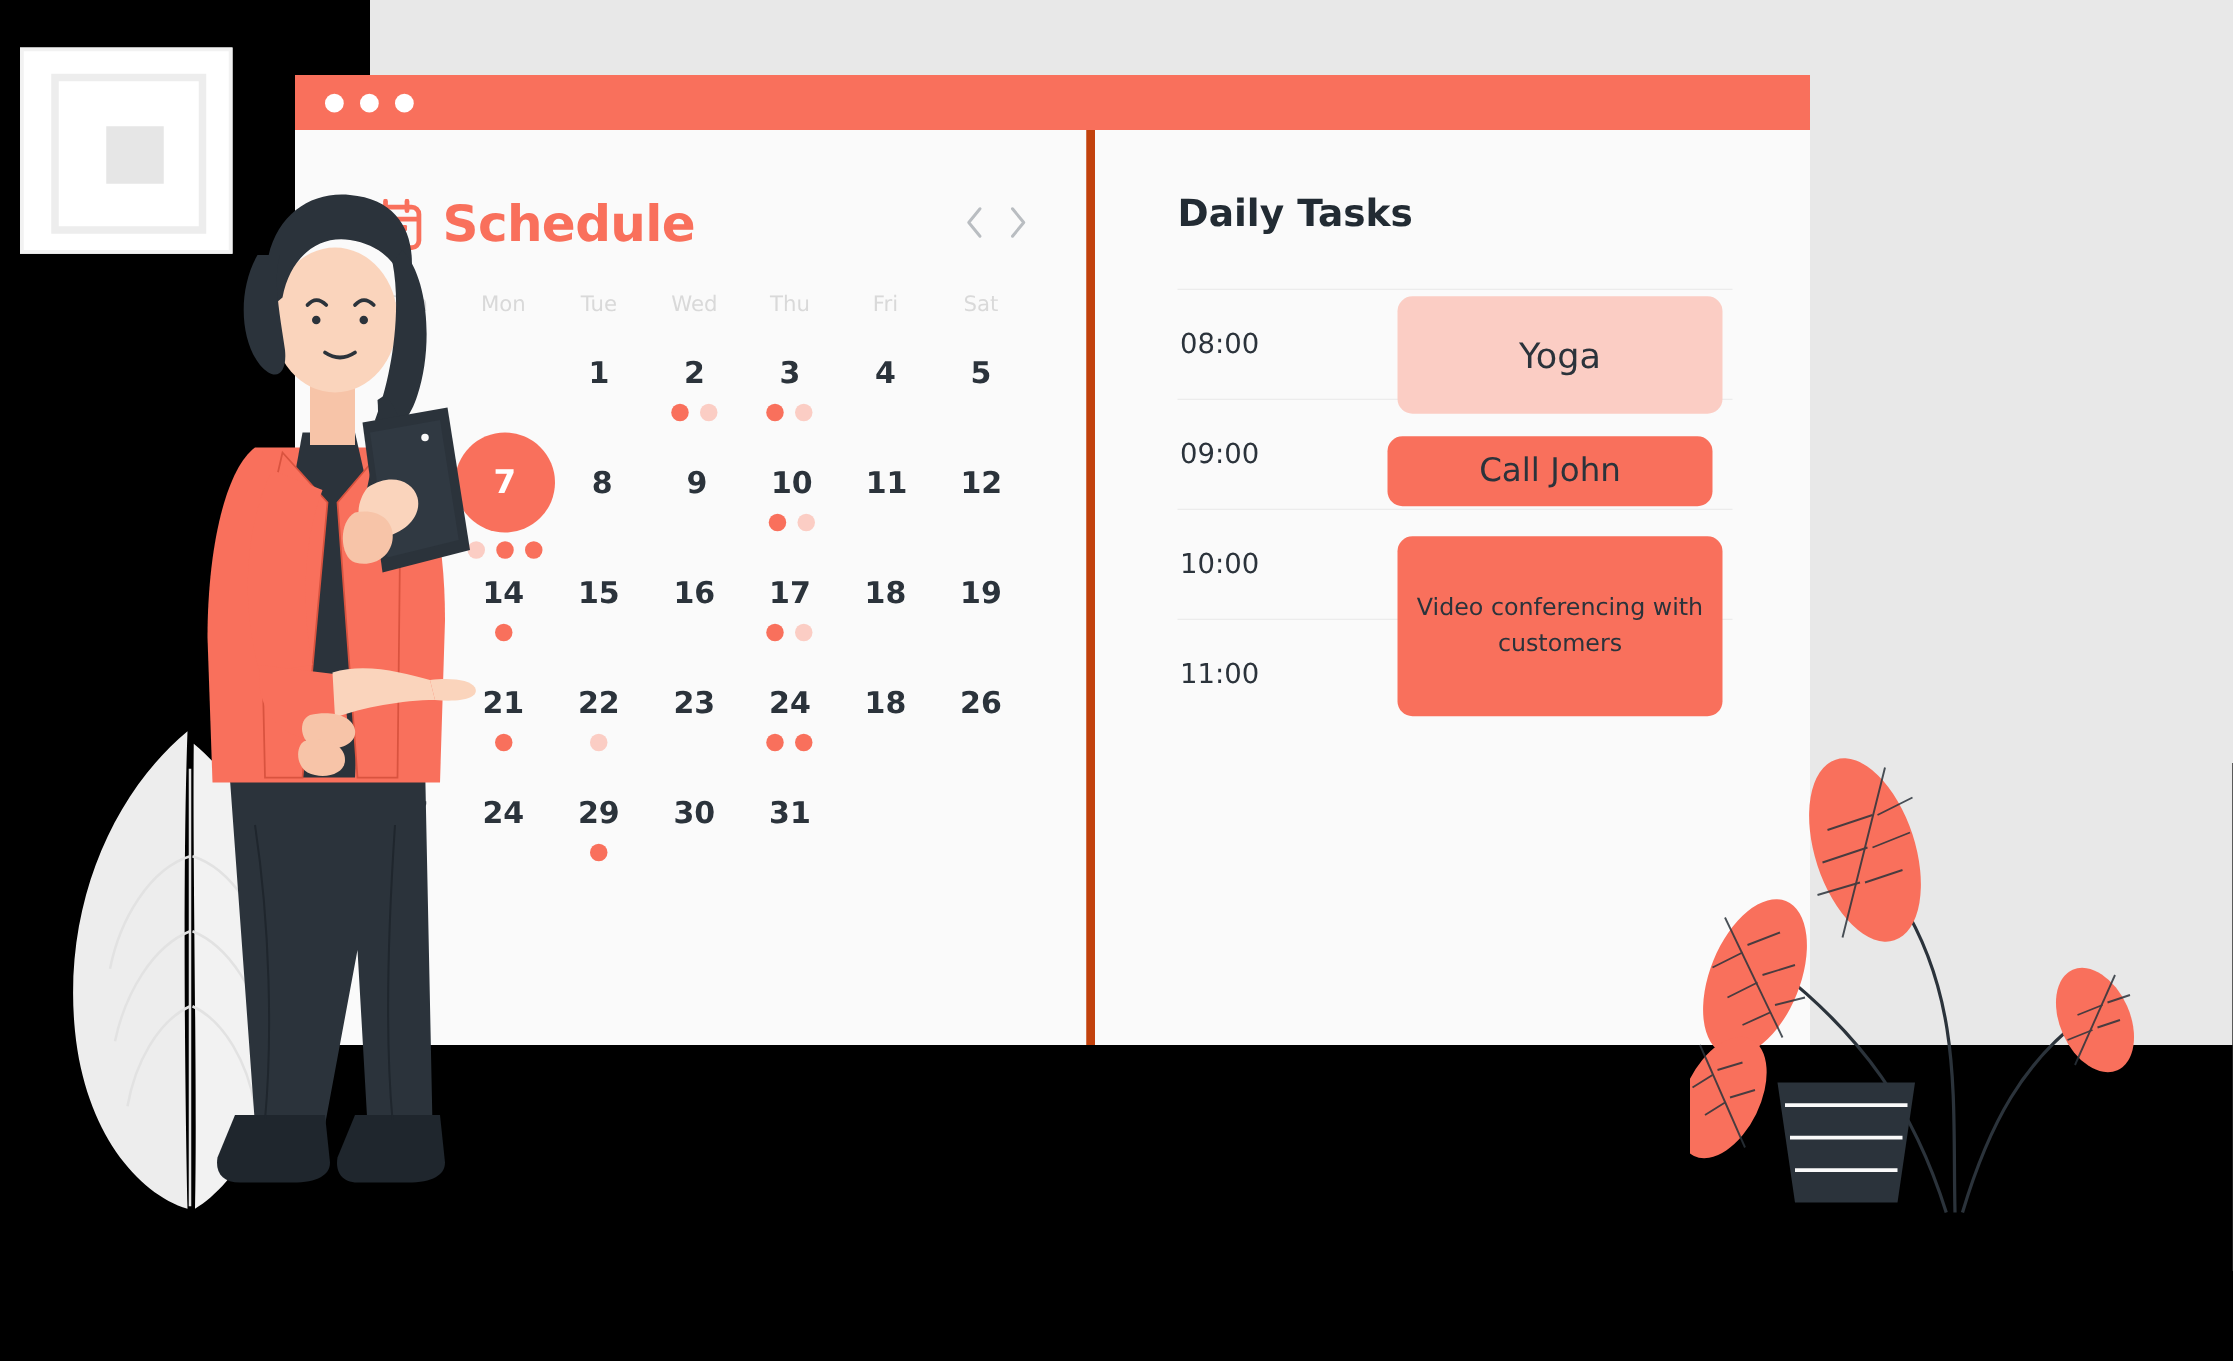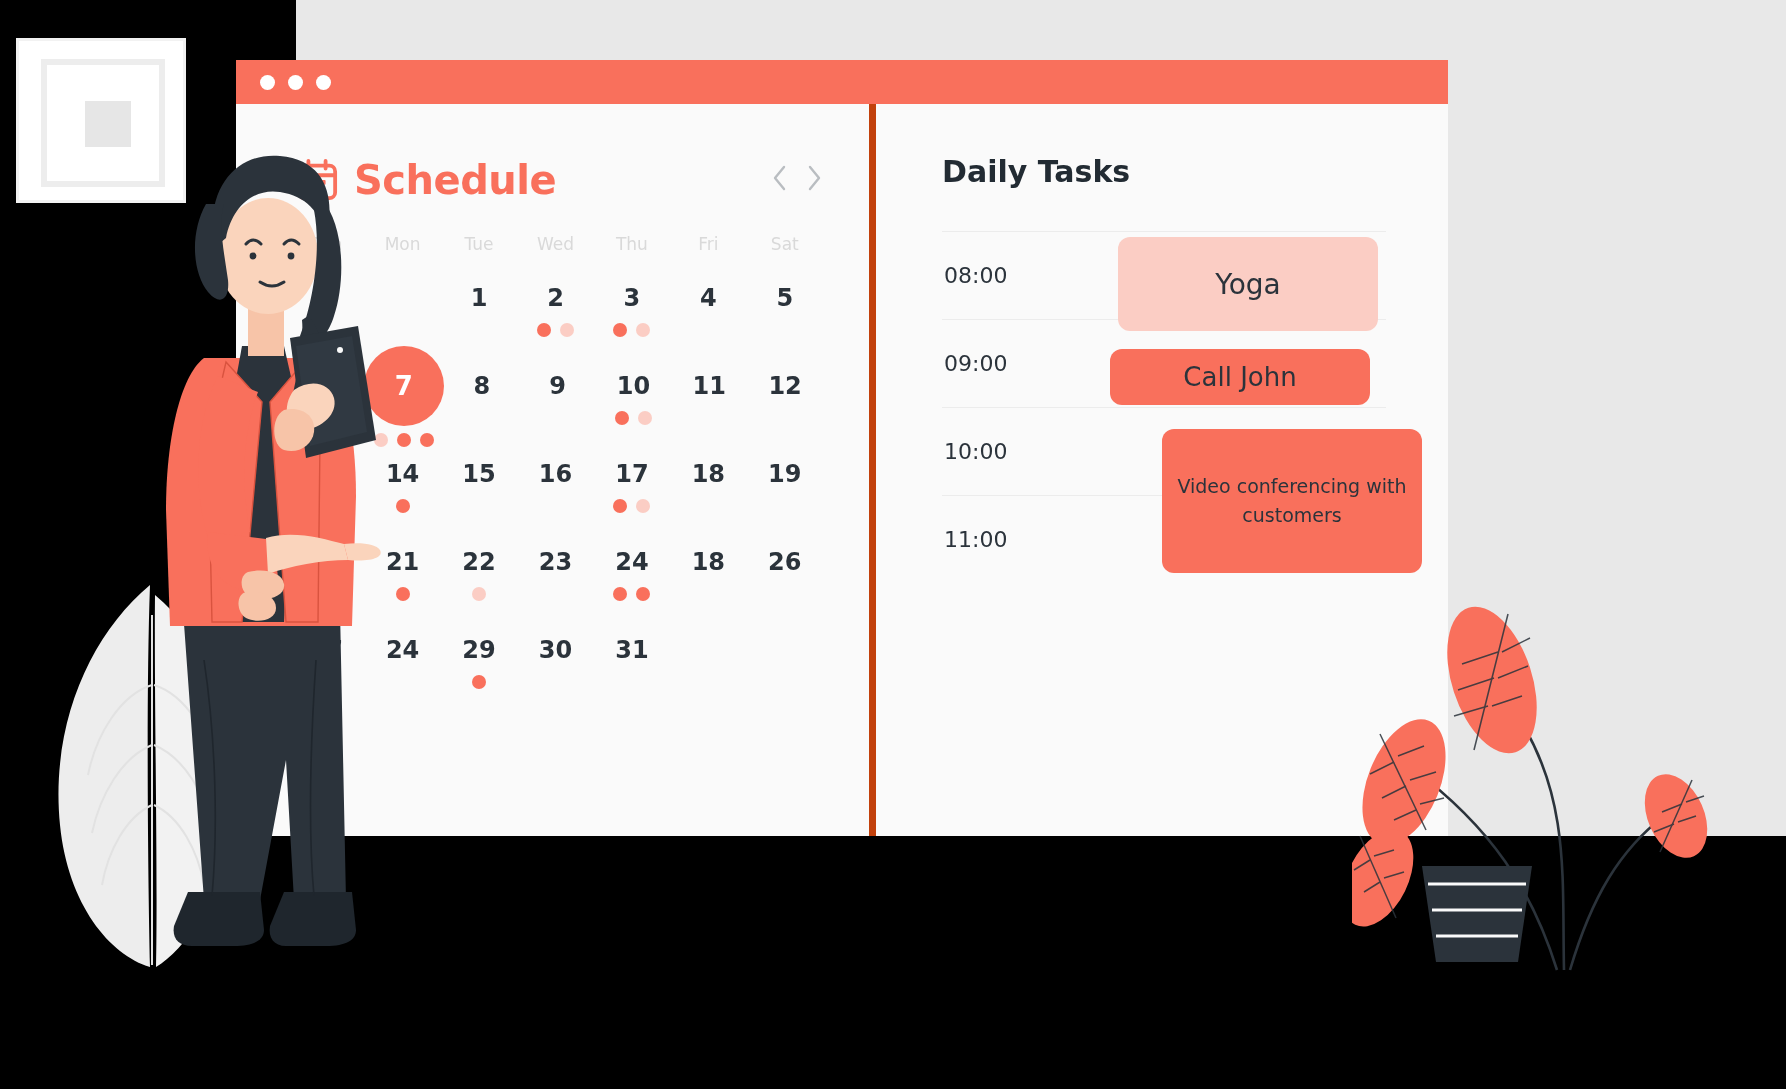--- a/index.html
+++ b/index.html
@@ -105,21 +105,21 @@
   .slot.muted .slot-time { color:#E2E2E2; }
 
   .task {
     position:absolute; left:176px; width:260px; border-radius:12px;
     display:flex; align-items:center; justify-content:center; text-align:center;
     color:#2B333B; font-family:"DejaVu Sans", sans-serif; padding:0 14px;
   }
   .task.t-yoga { top:6px; height:94px; background:#FBCDC4; font-size:28px; }
   .task.t-call { top:118px; height:56px; background:#F9705C; font-size:26px; left:168px; width:260px;}
   .task.t-video {
-    top:198px; height:144px; background:#F9705C; font-size:19px; line-height:1.55;margin-left:44px;
+    top:198px; height:144px; background:#F9705C; font-size:19px; line-height:1.55;
   }
 
   
   .plant { position:absolute; left:1352px; top:560px; width:420px; height:420px; }
   .pot {
     position:absolute; left:1418px; top:862px; width:118px; height:104px;
   }
 
   
   .character { position:absolute; left:108px; top:140px; width:350px; height:830px; }

